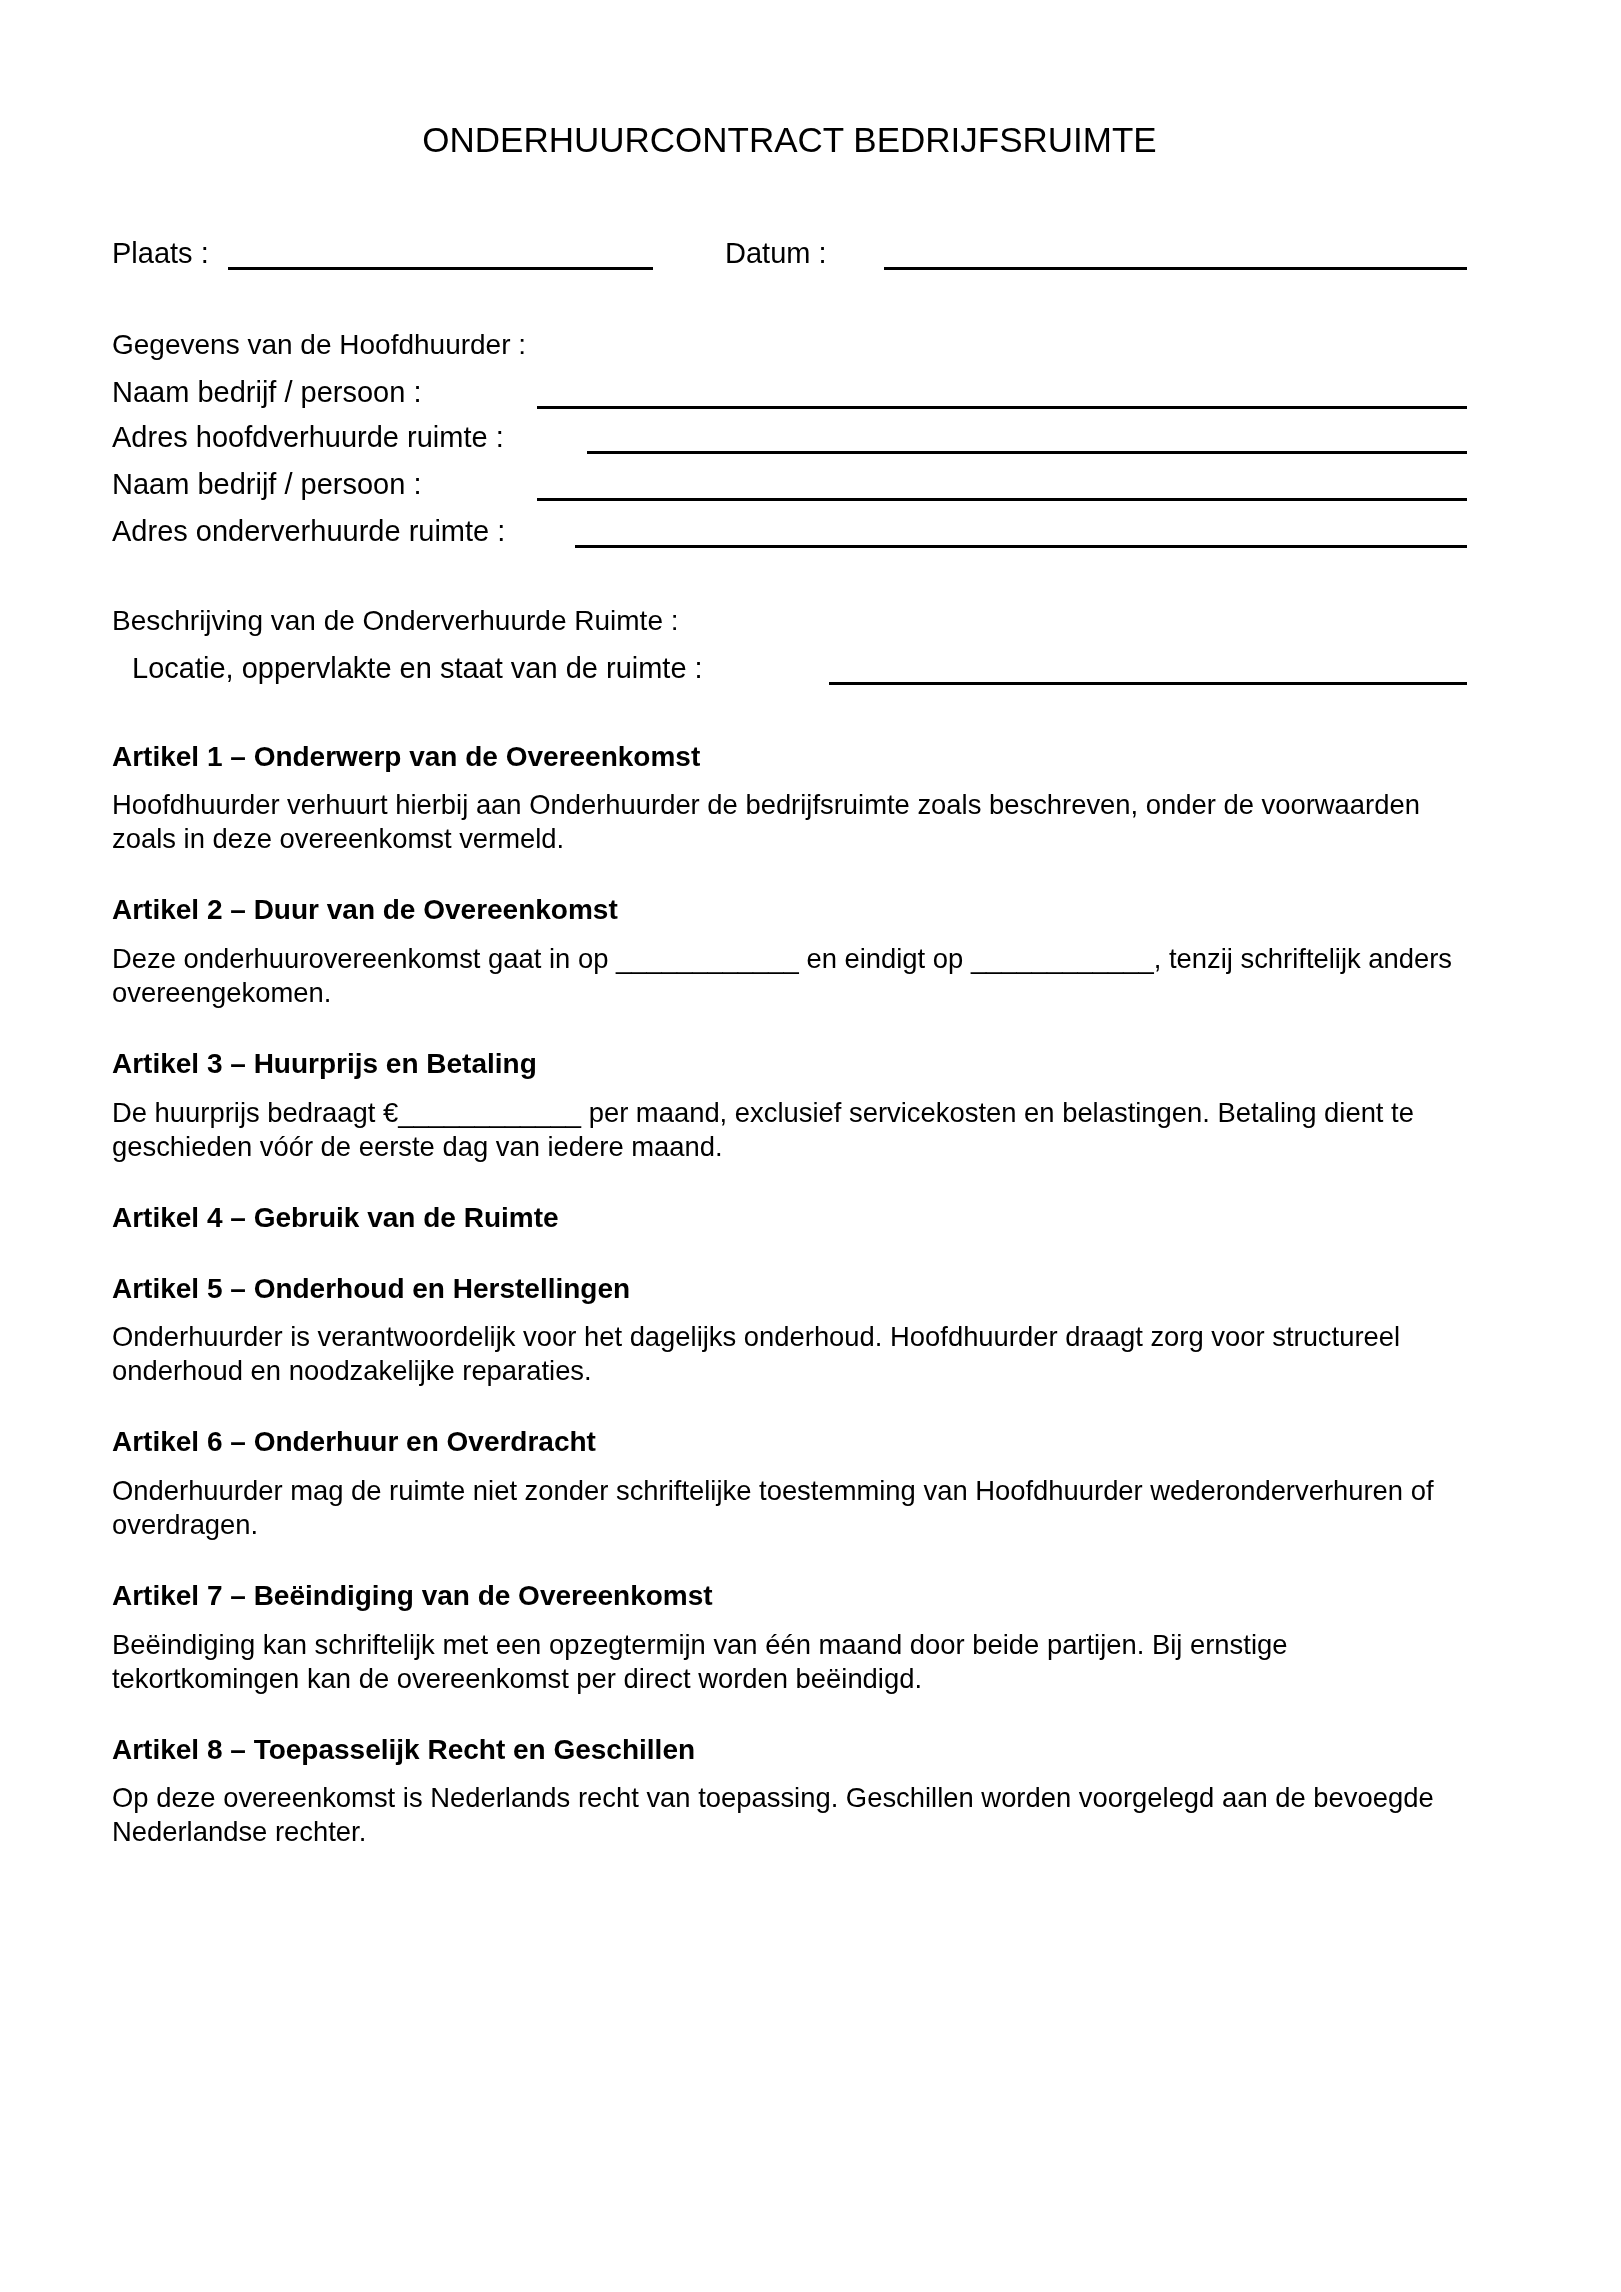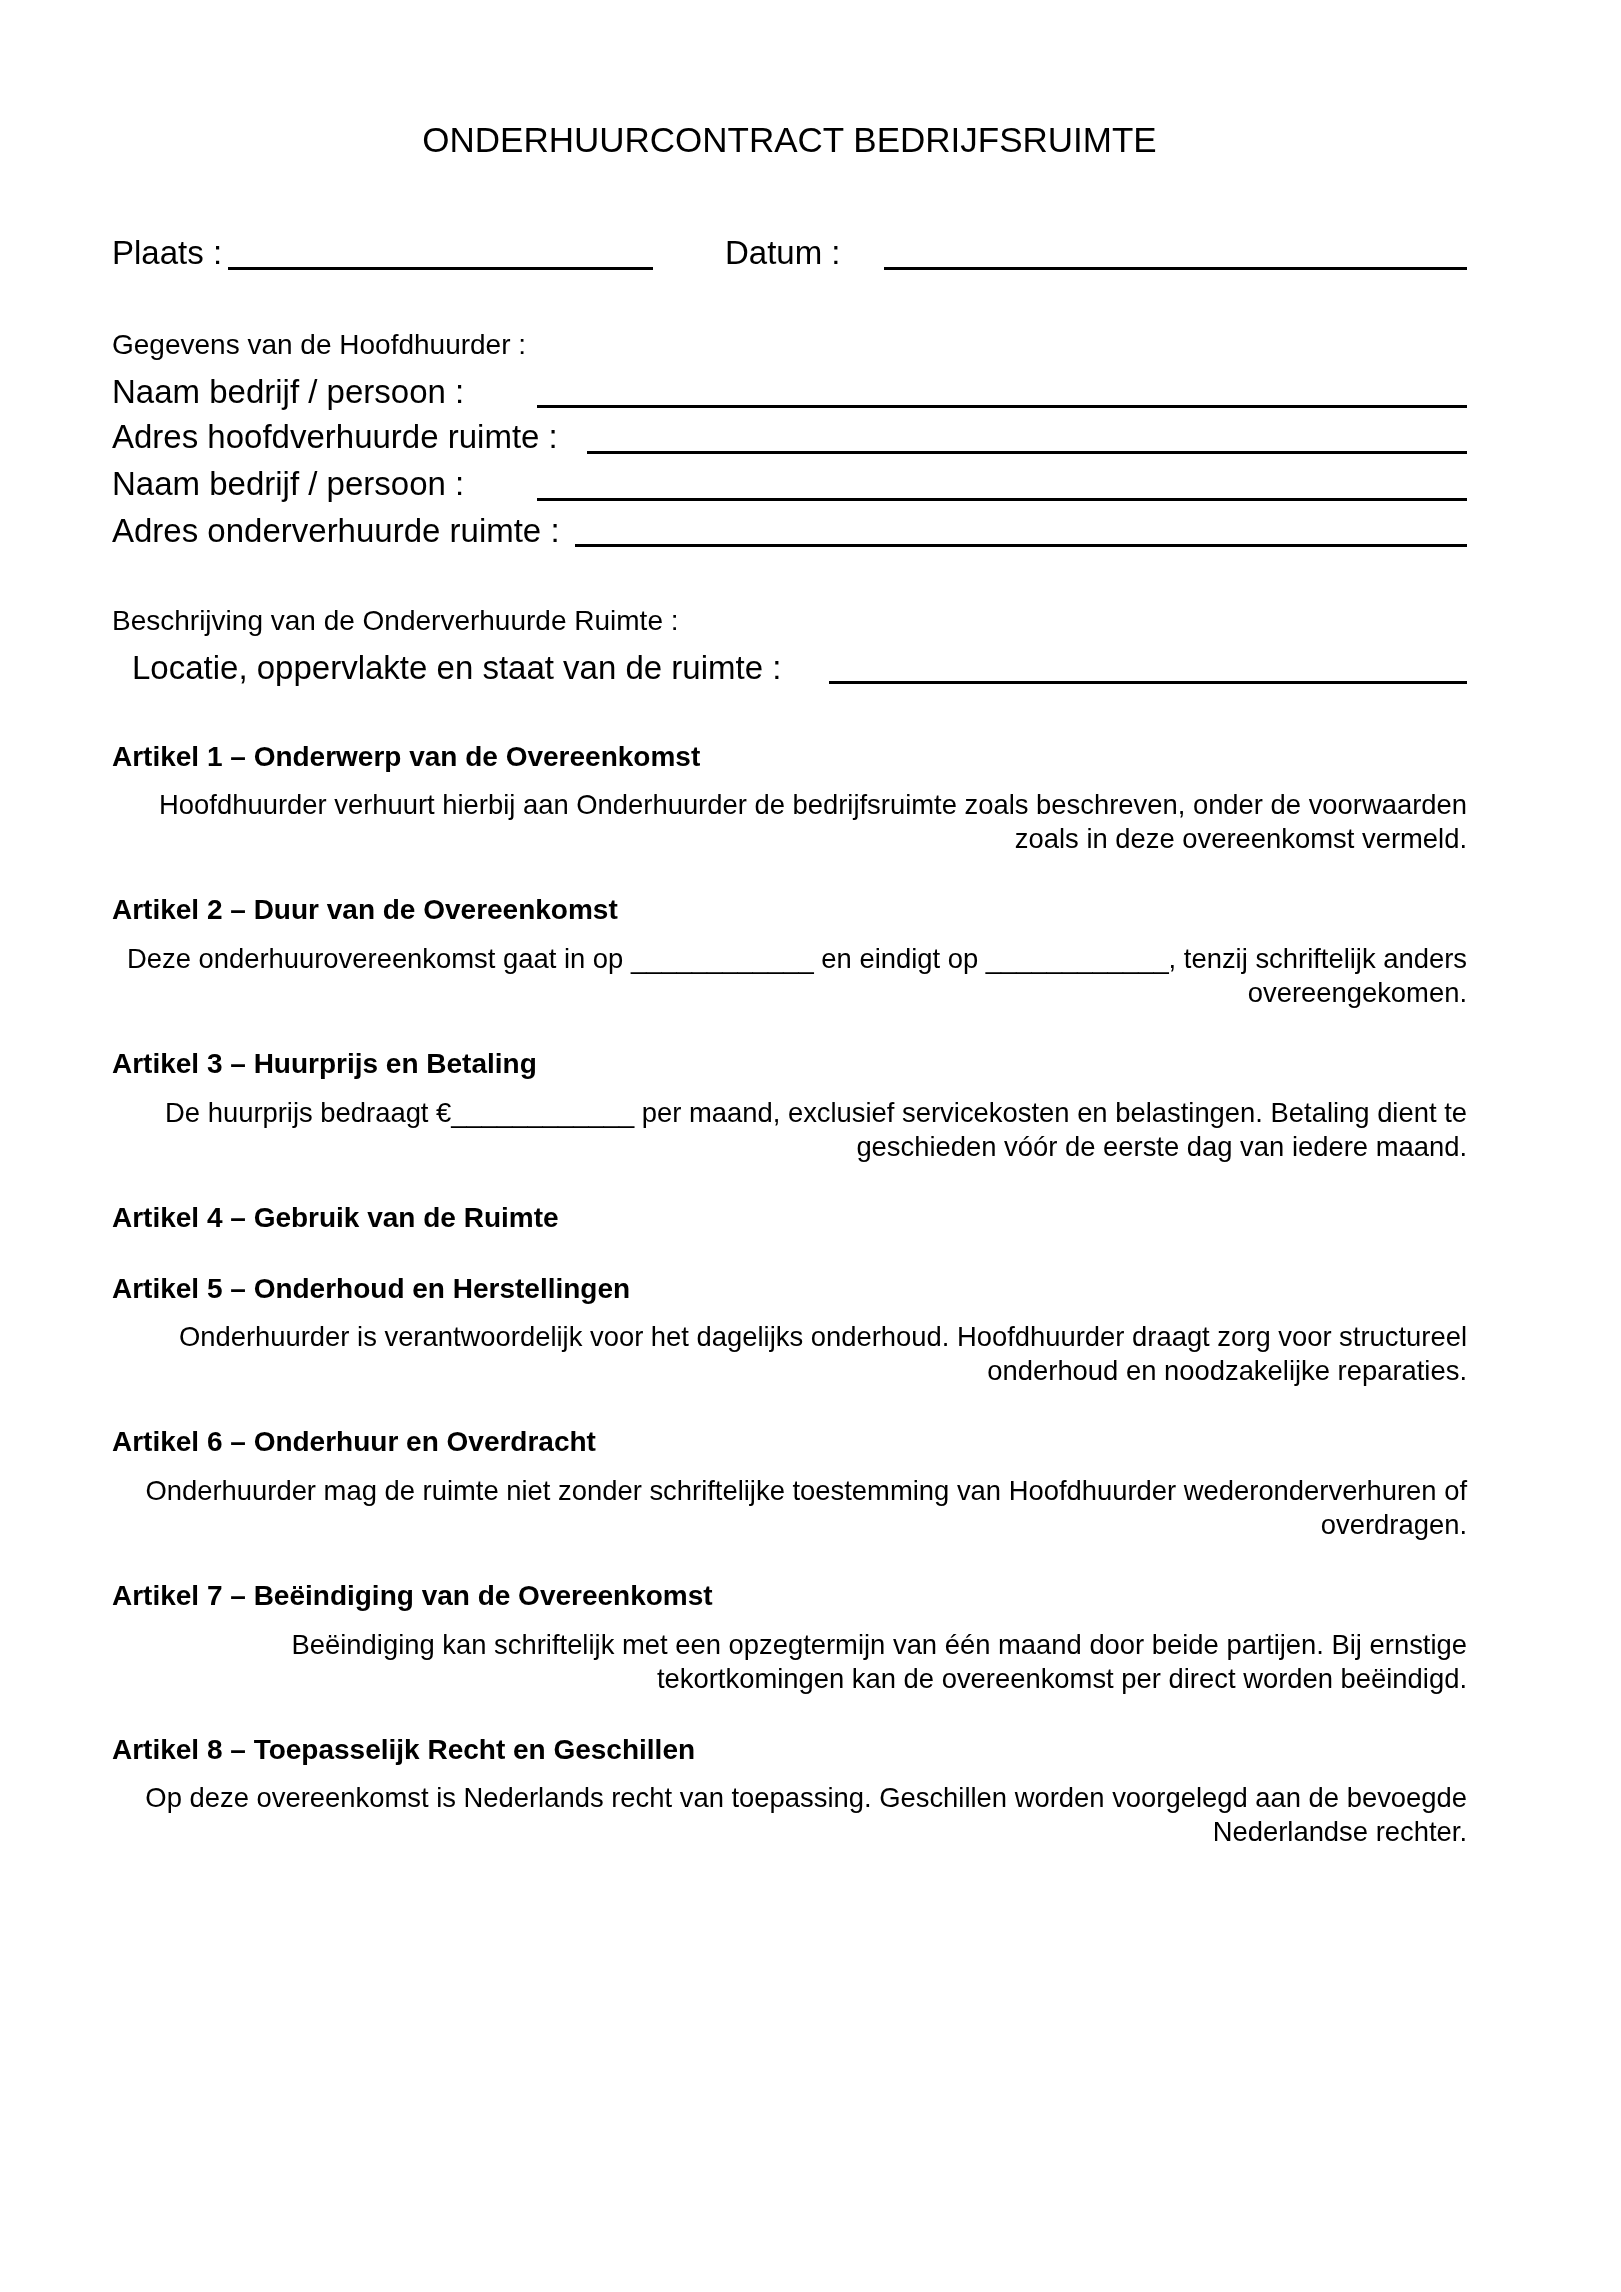--- a/index.html
+++ b/index.html
@@ -16,23 +16,23 @@
   }
   .doc-title {
     font-size: 35px;
     line-height: 41px;
     font-weight: 400;
     text-align: center;
     white-space: nowrap;
   }
   .row {
     display: flex;
-    align-items: center;
+    align-items: flex-end;
     height: 34px;
-    font-size: 33px;
+    font-size: 29px;
     line-height: 34px;
     white-space: nowrap;
   }
   .row .lbl { display: block; }
   .fill-line {
     border-bottom: 3.9px solid #000000;
     height: 30px; 
   }
   .sec-heading {
     font-size: 28px;
@@ -44,21 +44,20 @@
     font-size: 28px;
     line-height: 34px;
     font-weight: 700;
     margin-top: 37px;
     white-space: nowrap;
   }
   .art-body {
     font-size: 27.4px;
     line-height: 34px;
     margin-top: 14.7px;
-    text-align: right;
   }
   
   .w-plaats  { width: 116px; }
   .w-datum   { width: 159px; margin-left: 72px; }
   .w-naam    { width: 425px; }
   .w-adres   { width: 463px; }
   .w-locatie { width: 697px; margin-left: 20px; }
   .line-plaats { width: 425px; }
   .grow { flex: 1 1 auto; }
   .mt-topfields { margin-top: 76px; }

